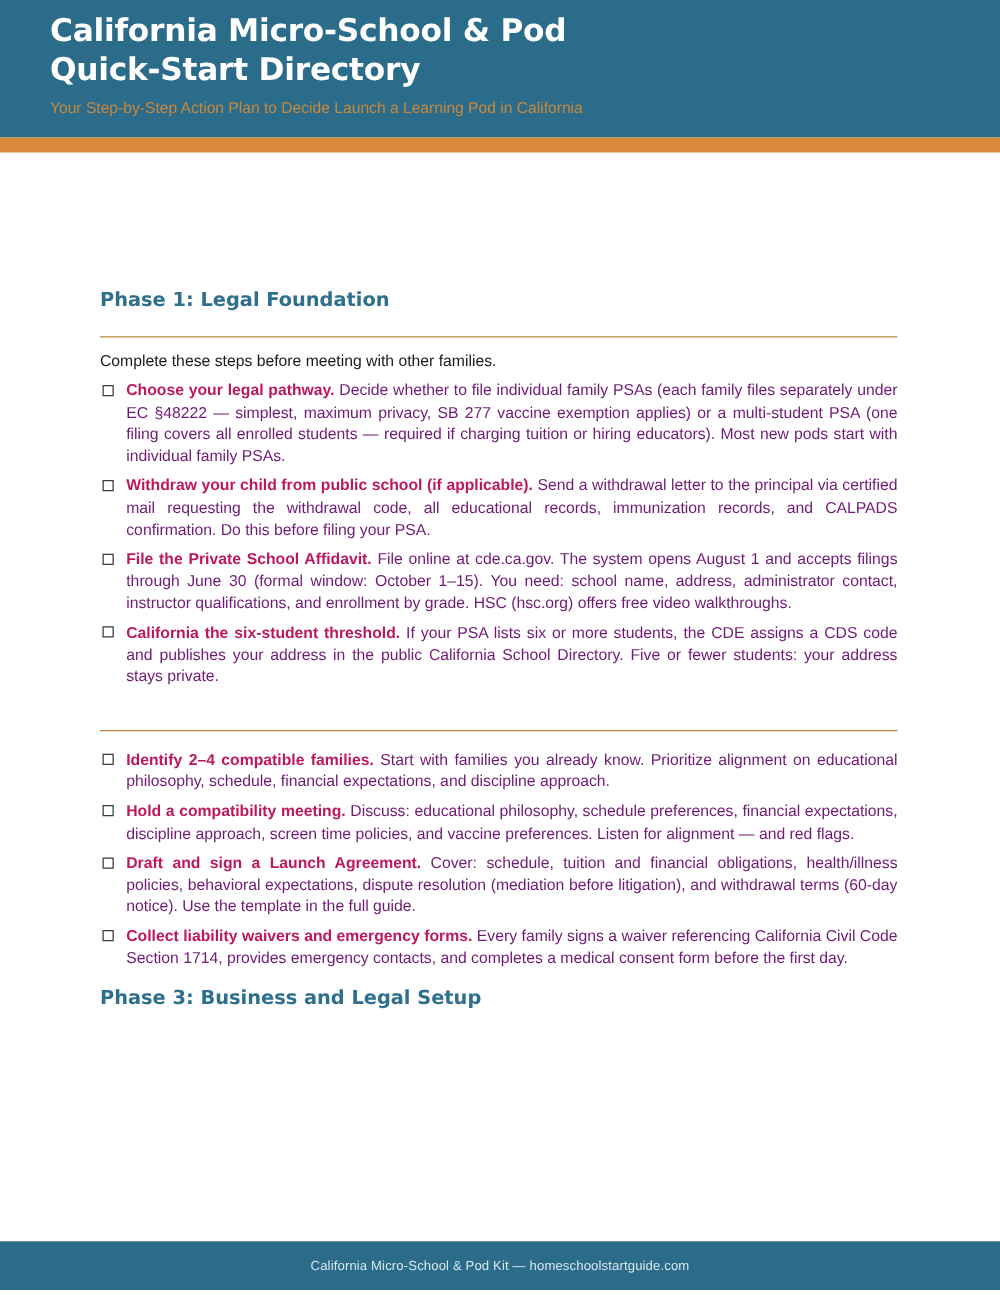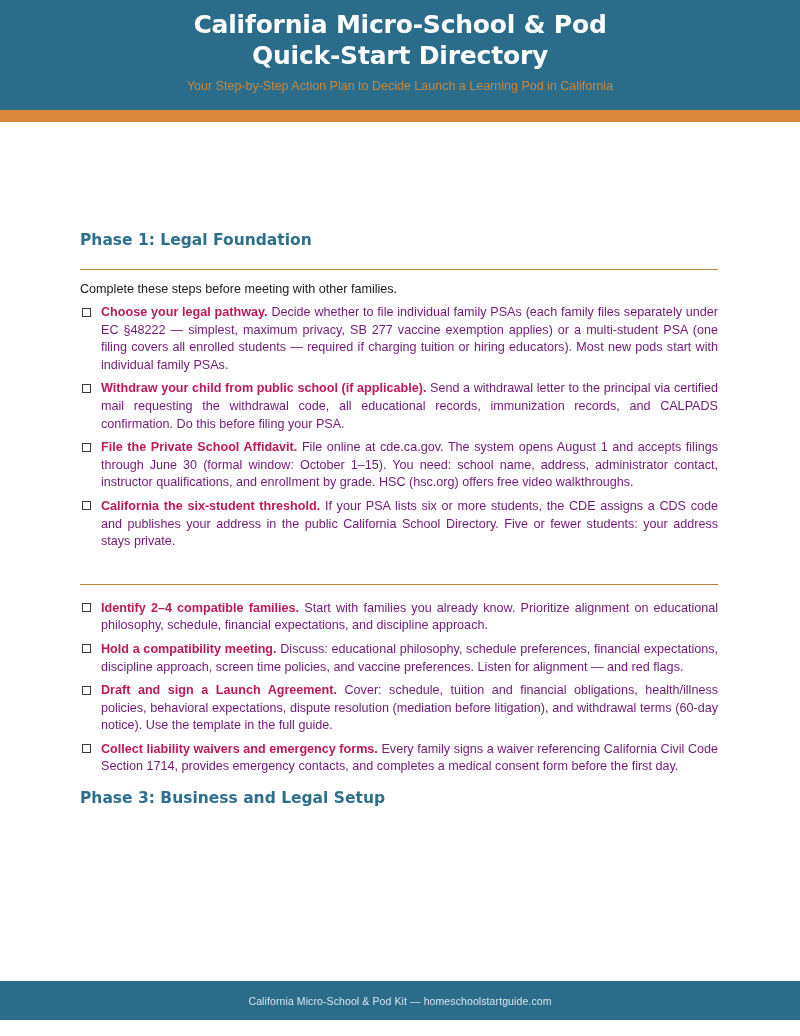--- a/index.html
+++ b/index.html
@@ -16,21 +16,20 @@
     overflow: hidden;
   }
 
   
   .header-band {
     background: #2b6c8a;
     height: 110px;
     width: 800px;
     box-sizing: border-box;
     padding-top: 9px;
-    text-align: center;
   }
   .doc-title {
     color: #ffffff;
     font-family: "DejaVu Sans", sans-serif;
     font-weight: bold;
     font-size: 25px;
     line-height: 31px;
     letter-spacing: -0.2px;
     margin: 0;
     padding: 0 40px;
@@ -115,21 +114,21 @@
   }
   .item-text { color: #701a75; }
 
   .phase-gap { height: 14px; }
   .phase-gap-sm { height: 12px; }
 
   
   .footer-band {
     position: absolute;
     left: 0;
-    bottom: 16px;
+    bottom: 4px;
     width: 800px;
     height: 39px;
     background: #2b6c8a;
     display: flex;
     align-items: center;
     justify-content: center;
   }
   .footer-text {
     color: #d8e6ee;
     font-size: 10.5px;

